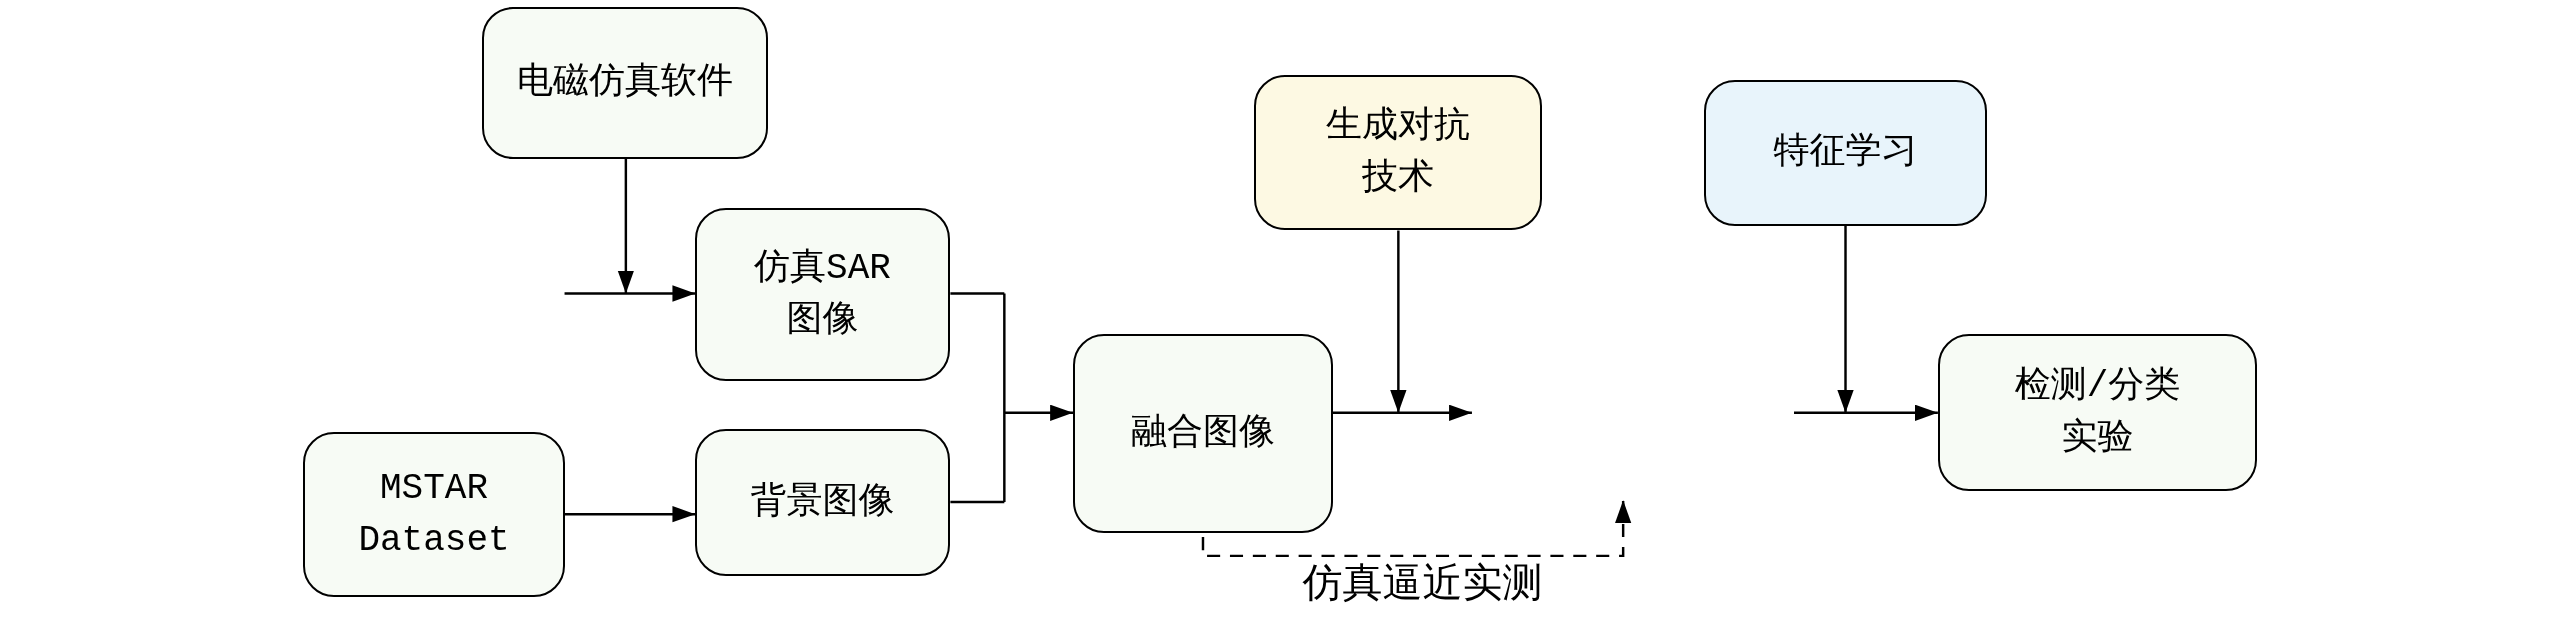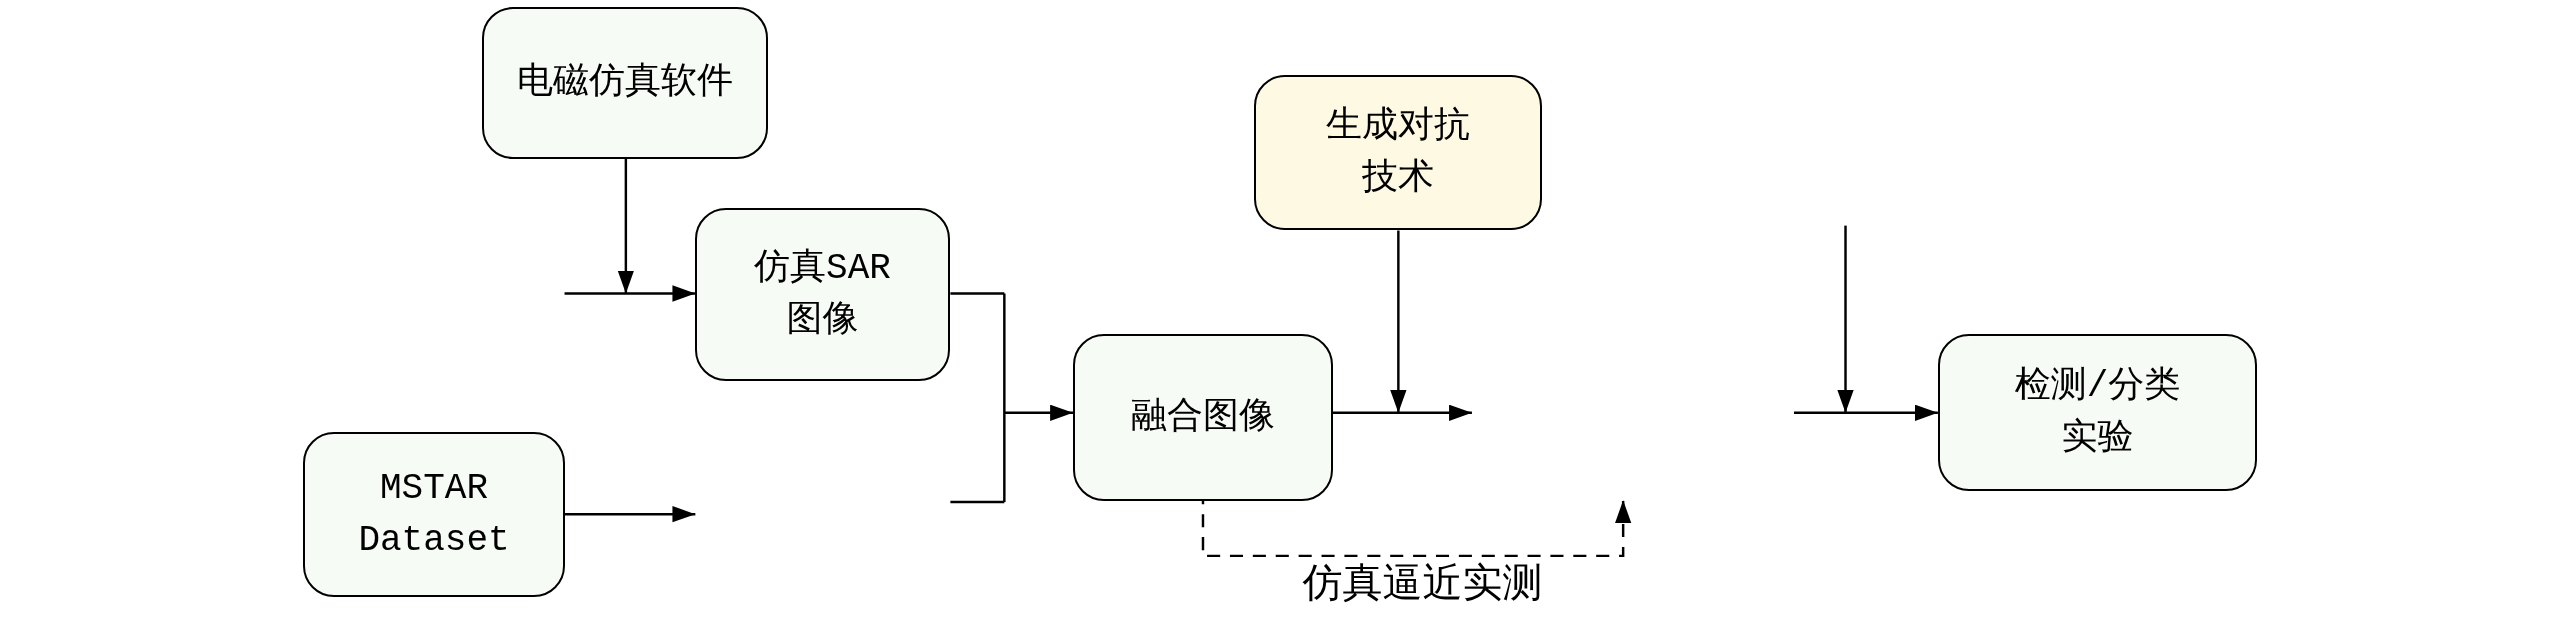--- a/index.html
+++ b/index.html
@@ -38,21 +38,21 @@
     white-space: pre-line;
   }
   .node--gan { background: var(--gan-fill, #fdf9e3); }
   .node--feature { background: var(--feature-fill, #e8f4fb); }
 
   .node--em-sim   { left: 482px;  top: 6.5px;   width: 286px; height: 152px; }
   .node--model3d  { left: 303px;  top: 211px; width: 262px; height: 165px; }
   .node--simsar   { left: 695px;  top: 208px; width: 255px; height: 173px; }
   .node--mstar    { left: 303px;  top: 432px; width: 262px; height: 165px; }
   .node--bg       { left: 695px;  top: 429px; width: 255px; height: 147px; }
-  .node--fusion   { left: 1073px; top: 334px; width: 260px; height: 167px; }
+  .node--fusion   { left: 1073px; top: 334px; width: 260px; height: 199px; }
   .node--gan      { left: 1254px; top: 75px;  width: 288px; height: 155px; }
   .node--enhance  { left: 1472px; top: 325px; width: 322px; height: 175px; }
   .node--feature  { left: 1704px; top: 80px;  width: 283px; height: 146px; }
   .node--detect   { left: 1938px; top: 334px; width: 319px; height: 157px; }
 
   .edge-label {
     position: absolute;
     left: 1218px;
     top: 566px;
     width: 409px;
@@ -113,31 +113,37 @@
   <div class="node node--simsar">
     <span>仿真SAR
 图像</span>
   </div>
 
   <div class="node node--mstar">
     <span>MSTAR
 Dataset</span>
   </div>
 
+  <div class="node node--bg">
+    <span>背景图像</span>
+  </div>
 
   <div class="node node--fusion">
     <span>融合图像</span>
   </div>
 
   <div class="node node--gan">
     <span>生成对抗
 技术</span>
   </div>
 
 
+  <div class="node node--feature">
+    <span>特征学习</span>
+  </div>
 
   <div class="node node--detect">
     <span>检测/分类
 实验</span>
   </div>
 
   <div class="edge-label">仿真逼近实测</div>
 
 </div>
 

